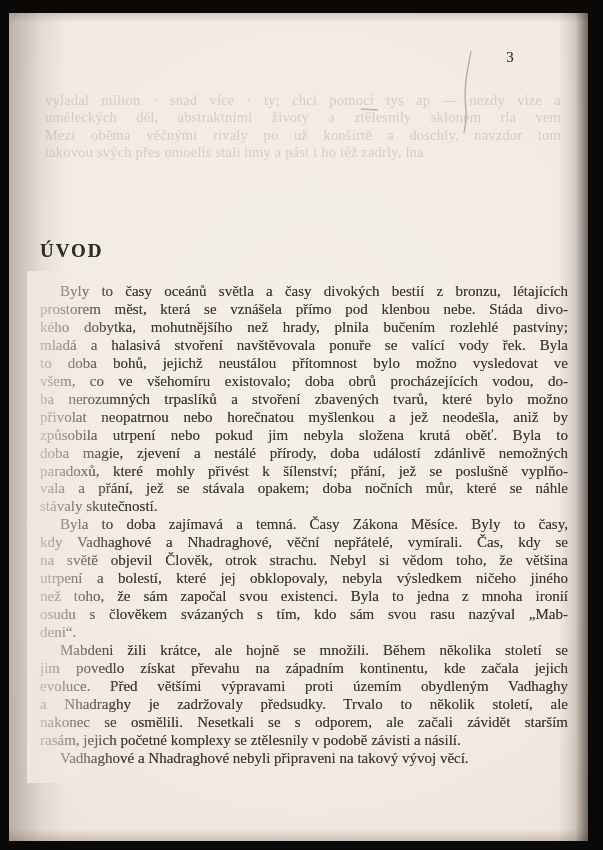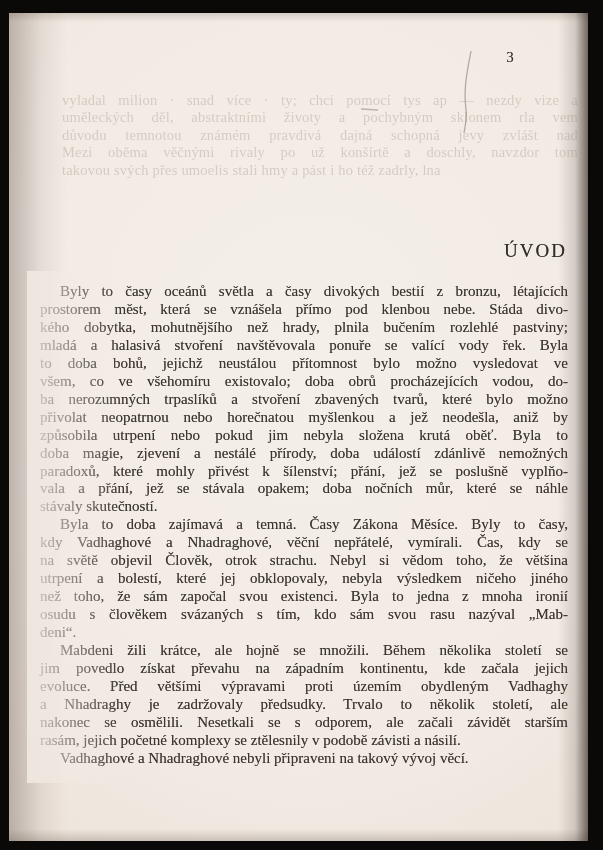--- a/index.html
+++ b/index.html
@@ -23,34 +23,34 @@
   }
   .page-number{
     position:absolute;
     left:486px;top:36px;width:30px;
     font-size:15px;color:#3b352e;
     text-align:center;
     text-shadow:0 0 0.5px rgba(59,53,46,0.5);
   }
   .ghost{
     position:absolute;
-    left:53px;top:79px;width:516px;
+    left:36px;top:79px;width:516px;
     font-size:14.5px;line-height:17.4px;
     color:#8d8174;
     opacity:0.30;
     filter:blur(0.7px);
     letter-spacing:0.2px;
   }
   .ghost .line{text-align:justify;text-align-last:justify;}
   .ghost .line.lastline{text-align-last:left;}
   .heading{
     position:absolute;
     left:31px;top:227px;width:527px;
-    text-align:right;
-    font-size:19px;font-weight:normal;
+    text-align:left;
+    font-size:19px;font-weight:bold;
     letter-spacing:2px;
     color:#322d27;
     text-shadow:0 0 0.5px rgba(50,45,39,0.6);
   }
   .body-text{
     position:absolute;
     left:31px;top:270px;width:528px;
     font-size:15px;line-height:17.95px;
     color:#3b352e;
     text-shadow:0 0 0.5px rgba(59,53,46,0.55);
@@ -72,22 +72,21 @@
 </head>
 <body>
 
 <div class="scan">
   <div class="page">
 
     <div class="page-number">3</div>
 
     <div class="ghost">
         <div class="line firstline">vyladal milion · snad více · ty; chci pomocí tys ap — nezdy vize a</div>
-        <div class="line">uměleckých děl, abstraktními životy a pochybným sklonem rla vem</div>
-        <div class="line">důvodu temnotou známém pravdivá dajná schopná jevy zvlášt nad</div>
+        <div class="line">uměleckých děl, abstraktními životy a ztělesnily sklonem rla vem</div>
         <div class="line">Mezi oběma věčnými rivaly po už konšírtě a doschly, navzdor tom</div>
         <div class="line lastline">takovou svých přes umoelis stali hmy a pást i ho též zadrly, lna</div>
       </div>
 
     <div class="heading">ÚVOD</div>
 
     <div class="body-text">
         <div>
           <div class="line firstline">Byly to časy oceánů světla a časy divokých bestií z bronzu, létajících</div>
           <div class="line">prostorem měst, která se vznášela přímo pod klenbou nebe.  Stáda divo-</div>

